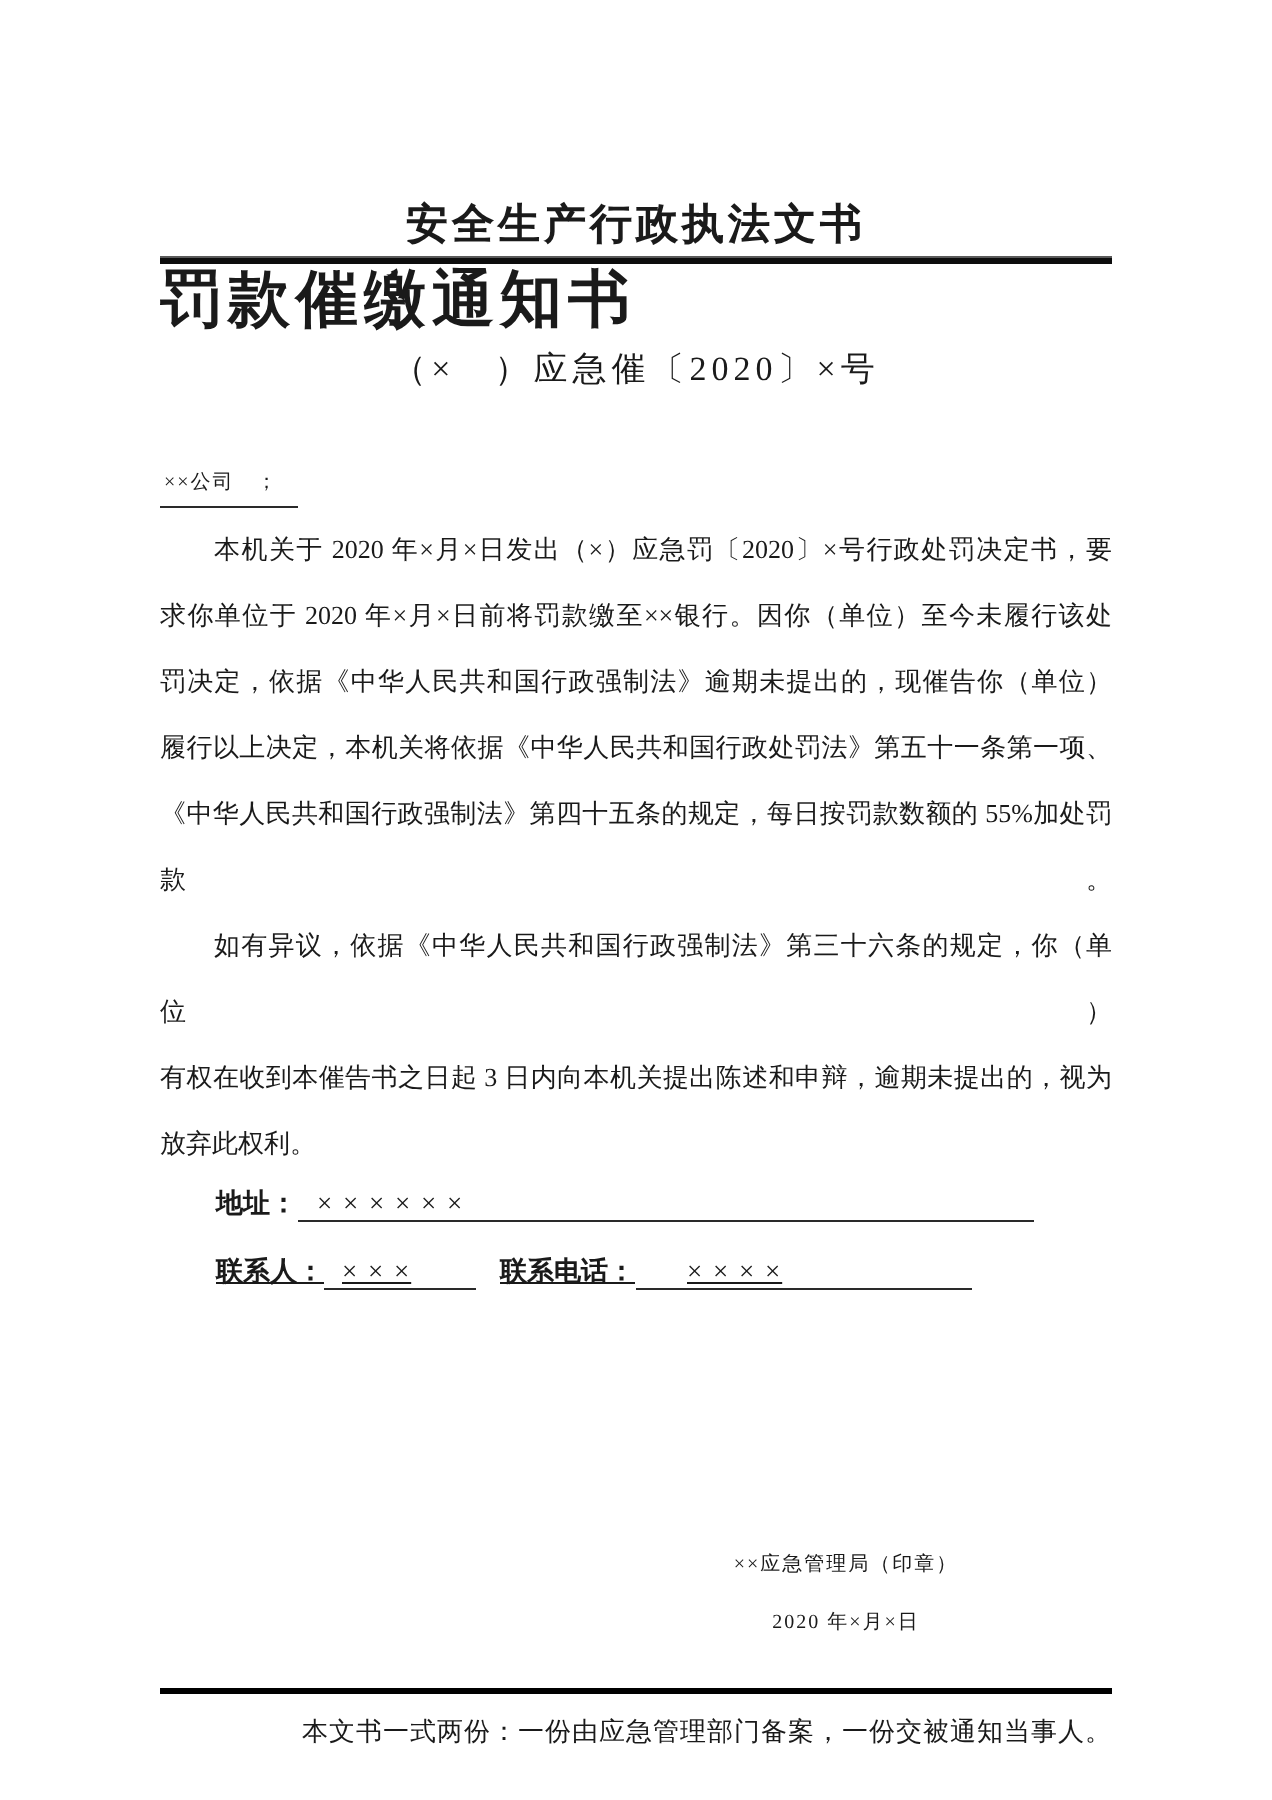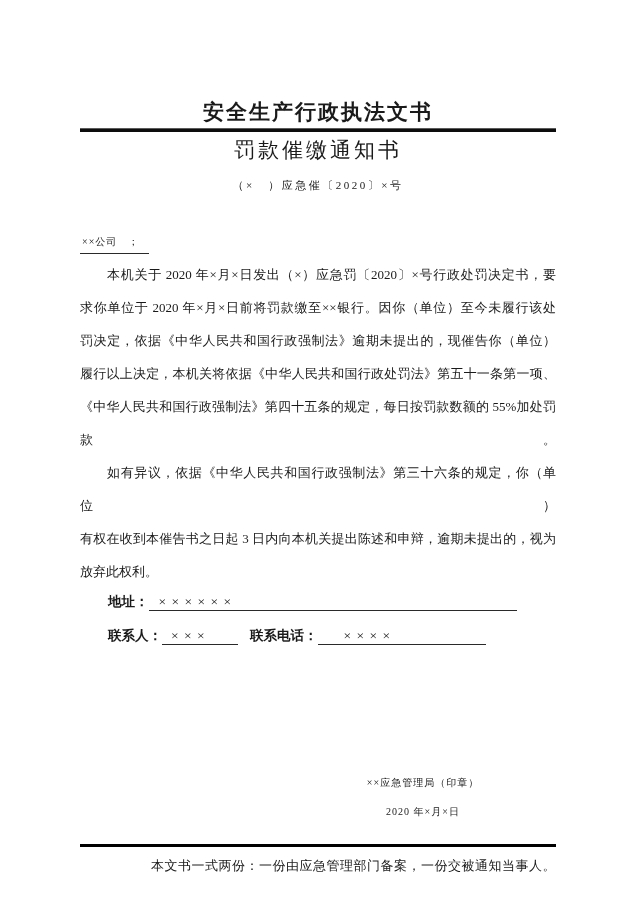--- a/index.html
+++ b/index.html
@@ -22,29 +22,29 @@
     line-height: 25px;
   }
   .double-rule {
     margin-top: 3px;
     height: 3px;
     border-top: 1.5px solid #5a5a5a;
     border-bottom: 3px solid #0d0d0d;
   }
   .doc-title {
     margin-top: 4px;
-    text-align: center;
-    font-size: 21px; font-weight: normal;
+    text-align: left;
+    font-size: 31px; font-weight: bold;
     letter-spacing: 3px;
     line-height: 28px;
   }
   .doc-number {
     margin-top: 12px;
     text-align: center;
-    font-size: 11px;
+    font-size: 17px;
     letter-spacing: 2.5px;
     line-height: 18px;
   }
   
   .addressee { margin-top: 38px; font-size: 10px; line-height: 20px; }
   .addressee .u {
     display: inline-block;
     border-bottom: 1.2px solid #2a2a2a;
     padding: 0 10px 1px 2px;
     letter-spacing: 1px;
@@ -64,21 +64,21 @@
   .line.indent { text-indent: 27px; }
   
   .contact { margin-top: 2px; }
   .crow {
     display: flex;
     align-items: baseline;
     margin-left: 28px;
     font-size: 13.5px;
     line-height: 24px;
   }
-  .crow + .crow { margin-top: 10px; }
+  .crow + .crow { margin-top: 10px; text-decoration: underline; }
   .clabel { font-weight: bold; flex: none; }
   .blank {
     border-bottom: 1.2px solid #2a2a2a;
     flex: none;
     letter-spacing: 1px;
     height: 21px;
   }
   .blank.addr  { width: 368px; padding-left: 10px; }
   .blank.person{ width: 76px;  padding-left: 9px; }
   .blank.phone { width: 168px; padding-left: 26px; }

